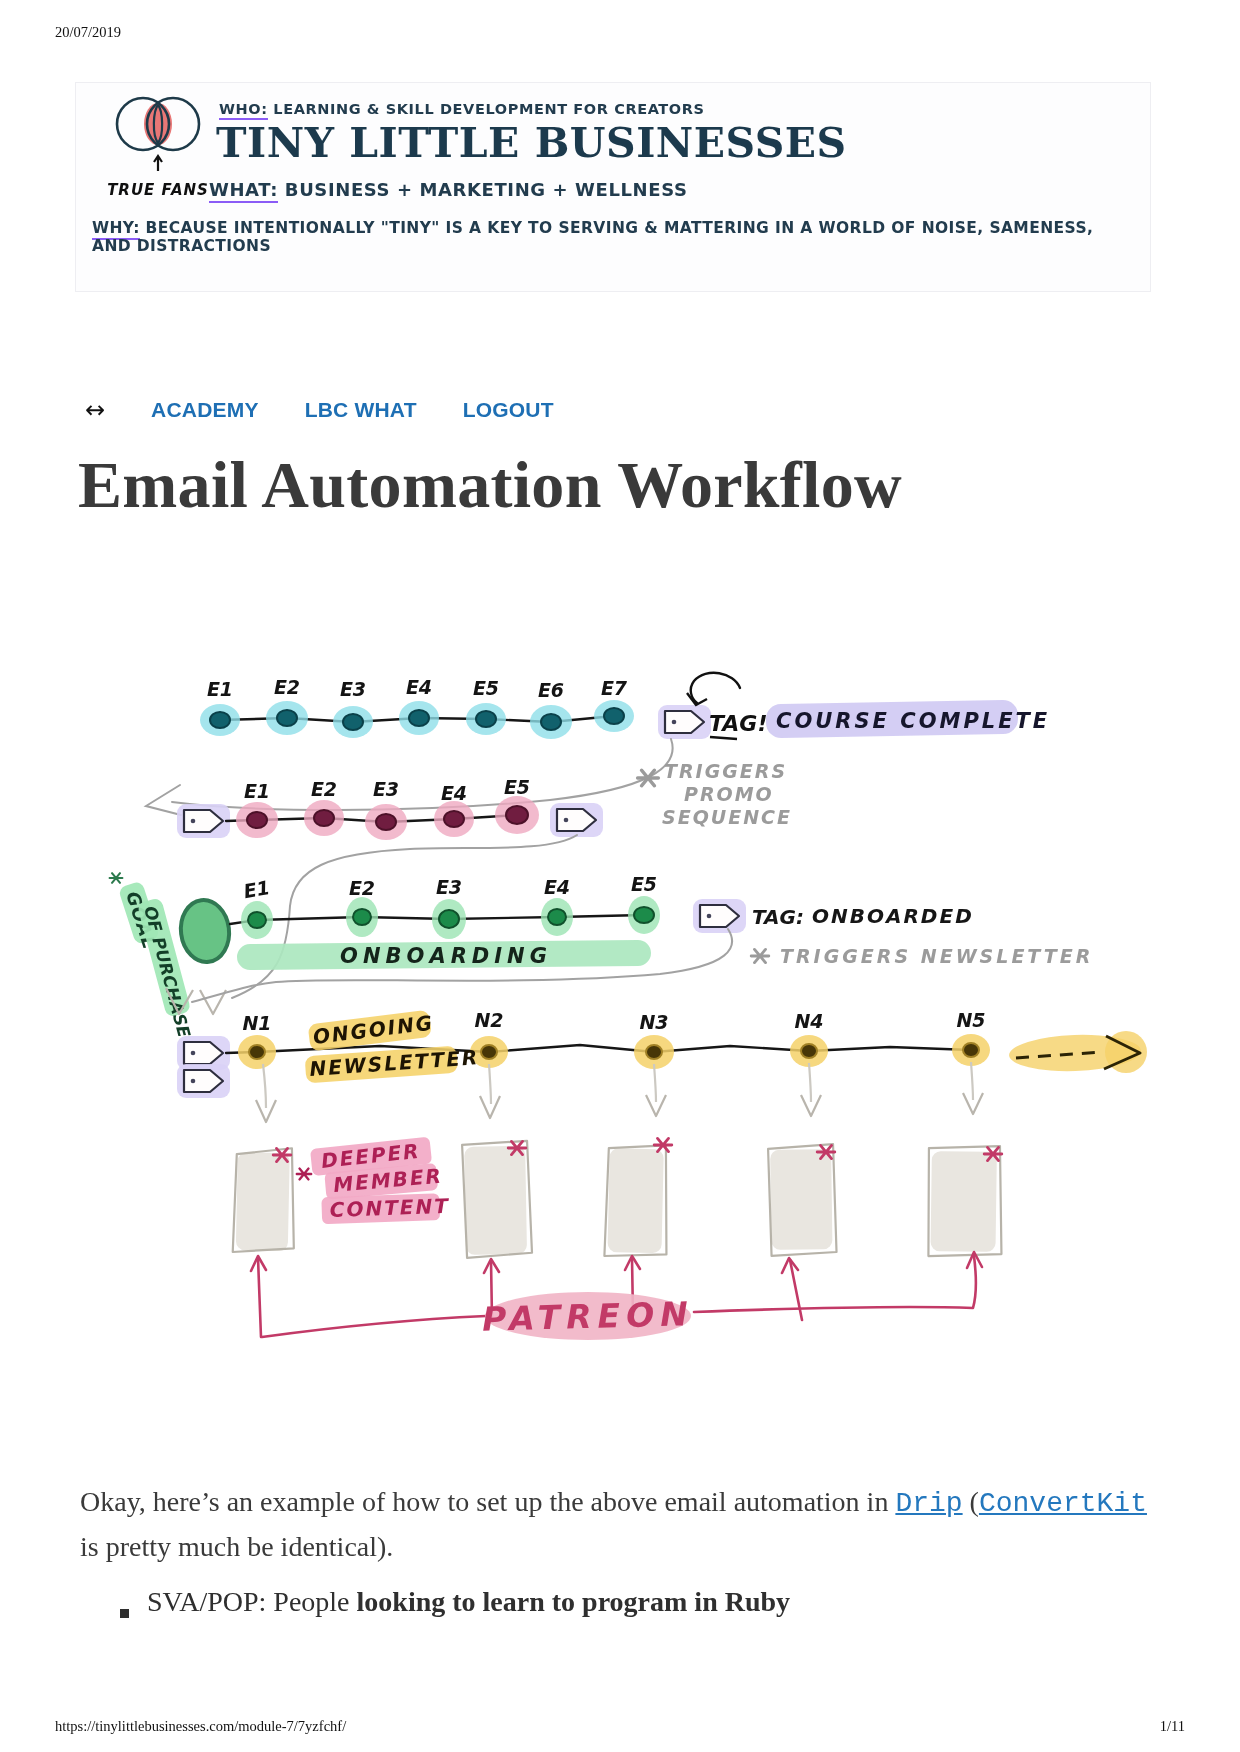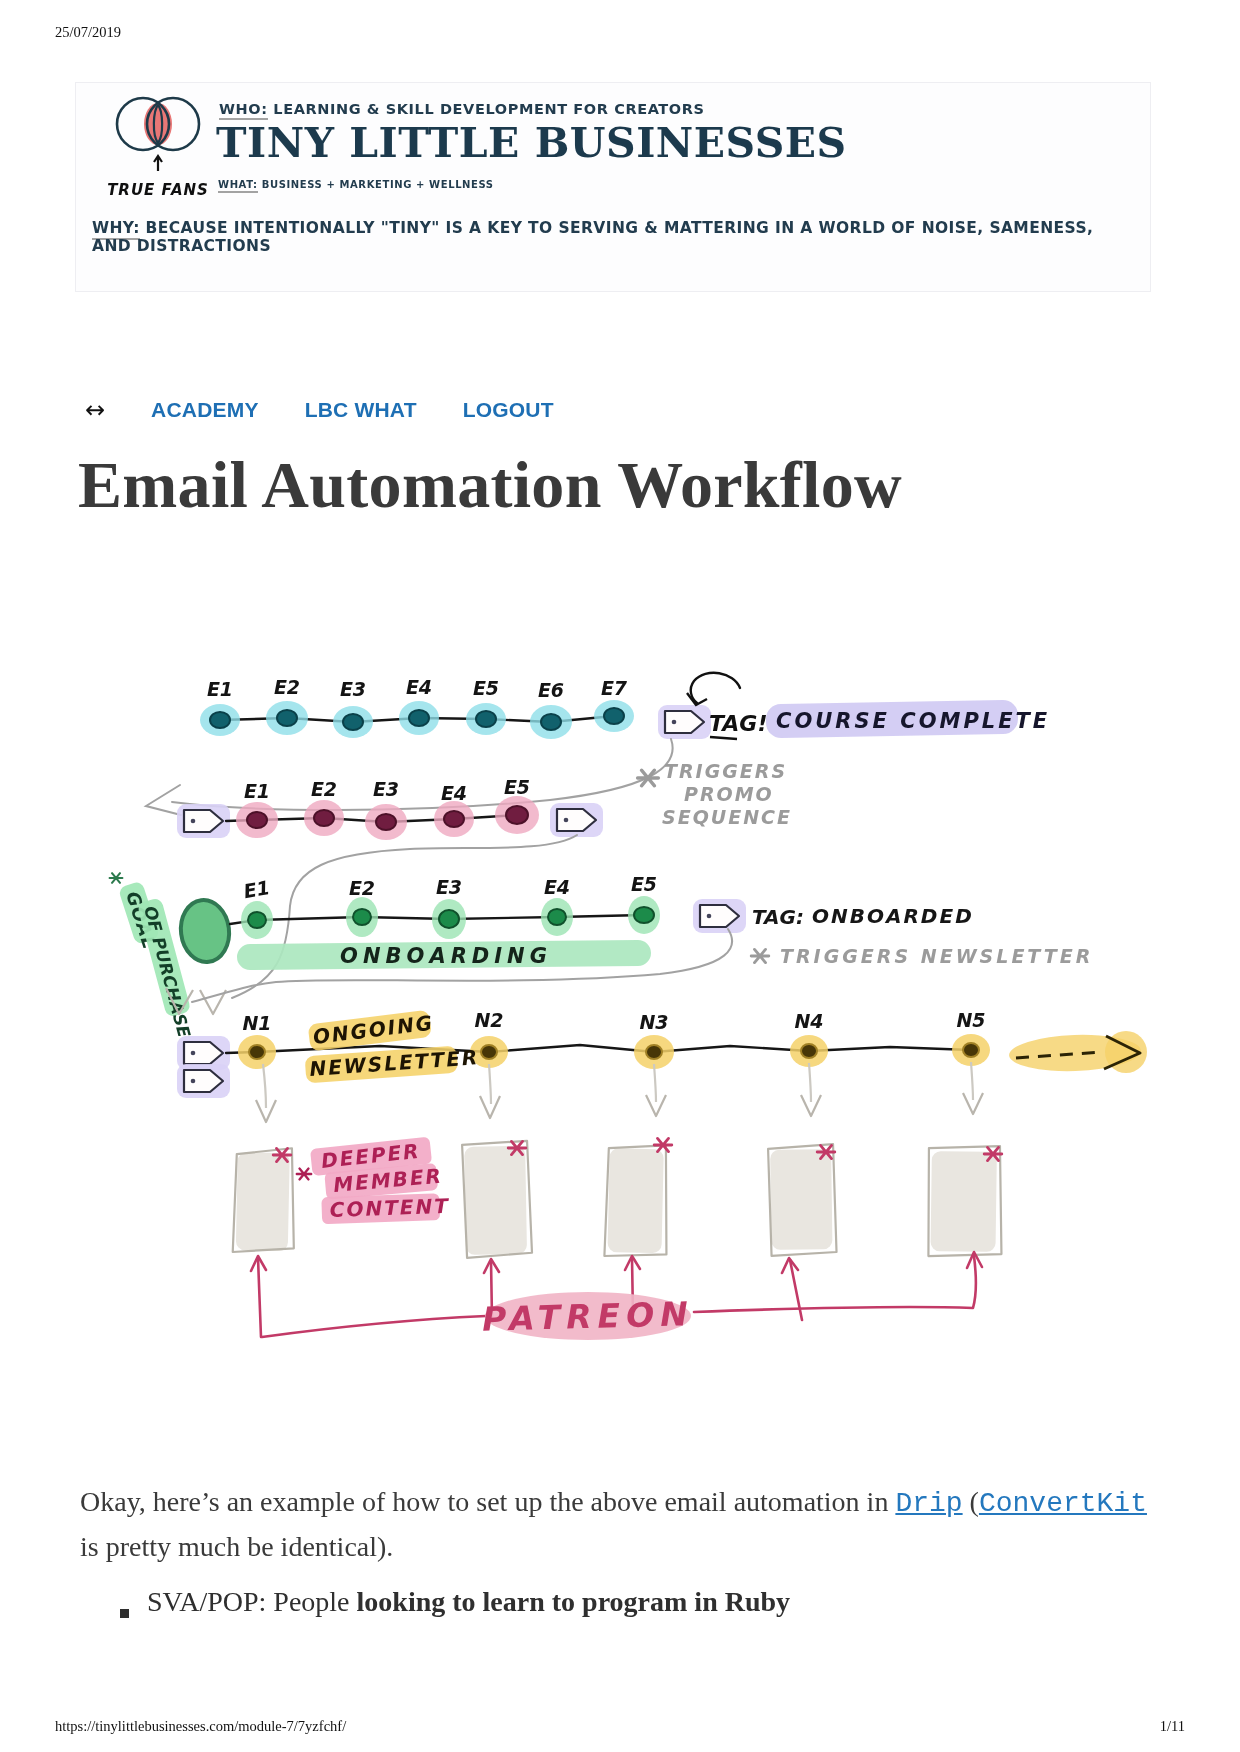--- a/index.html
+++ b/index.html
@@ -17,23 +17,23 @@
 
   
   .masthead { position:absolute; left:75px; top:82px; width:1076px; height:210px;
               background:#fdfdfe; border:1px solid #eeeef2; }
   .logo-wrap { position:absolute; left:22px; top:10px; width:120px; text-align:center;font-style:italic; }
   .truefans { font-family:"DejaVu Sans",sans-serif; font-weight:700; font-size:15px; letter-spacing:1px; color:#101010; margin-top:2px; }
   .hw { font-family:"DejaVu Sans",sans-serif; font-weight:700; color:#223c4e; }
   .who-line  { position:absolute; left:143px; top:18px;  font-size:14.5px; letter-spacing:.6px; }
   .brand     { position:absolute; left:140px; top:36px;  font-family:"DejaVu Serif",serif; font-weight:700;
                font-size:41px; letter-spacing:.5px; color:#1c3a4d; }
-  .what-line { position:absolute; left:142px; top:96px;  font-size:10px; letter-spacing:.6px; }
+  .what-line { position:absolute; left:133px; top:96px;  font-size:18px; letter-spacing:.6px; }
   .why-line  { position:absolute; left:16px;  top:136px; font-size:15.5px; letter-spacing:.4px; width:1040px; }
-  .uline { border-bottom:2px solid #a3a3a3; padding-bottom:1px; }
+  .uline { border-bottom:2px solid #8b5cf6; padding-bottom:1px; }
 
   
   .nav { position:absolute; left:85px; top:396px; display:flex; align-items:center; gap:46px;
          font-family:"Liberation Sans",sans-serif; }
   .nav-arrow { font-size:24px; color:#111; font-family:"DejaVu Sans",sans-serif; }
   .nav a { color:#1e6fb4; text-decoration:none; font-size:21px; font-weight:700; letter-spacing:.2px; }
 
   
   .h1 { position:absolute; left:78px; top:447px; font-size:66px; font-weight:700; color:#3a3a3a; letter-spacing:.3px; }
 
@@ -59,21 +59,21 @@
   .bullet-sq { width:9px; height:9px; background:#2e2e2e; margin:14px 18px 0 0; flex:none; }
   .bullet-text { font-size:28px; color:#2f2f2f; }
   .bold { font-weight:700; }
 </style>
 </head>
 <body>
 
 <div class="page">
 
   <div class="print-bar">
-    <span class="print-date">25/07/2019</span>
+    <span class="print-date">20/07/2019</span>
   </div>
 
   <div class="masthead">
     <div class="logo-wrap">
       <svg width="110" height="82" viewBox="0 0 110 82">
         <ellipse cx="55" cy="31" rx="14" ry="21" fill="#e87776"></ellipse>
         <circle cx="40" cy="31" r="26" fill="none" stroke="#1e3a49" stroke-width="2.6"></circle>
         <circle cx="70" cy="31" r="26" fill="none" stroke="#1e3a49" stroke-width="2.6"></circle>
         <path d="M55,12 C50,18 49,42 55,50 C61,42 60,18 55,12" fill="none" stroke="#1e3a49" stroke-width="2.2"></path>
         <path d="M55,78 L55,64 M51,69 L55,63 L59,69" stroke="#111" stroke-width="2.2" fill="none"></path>

